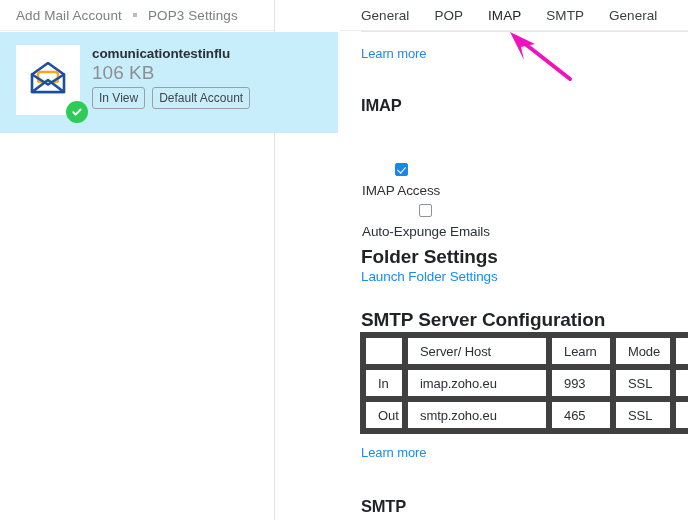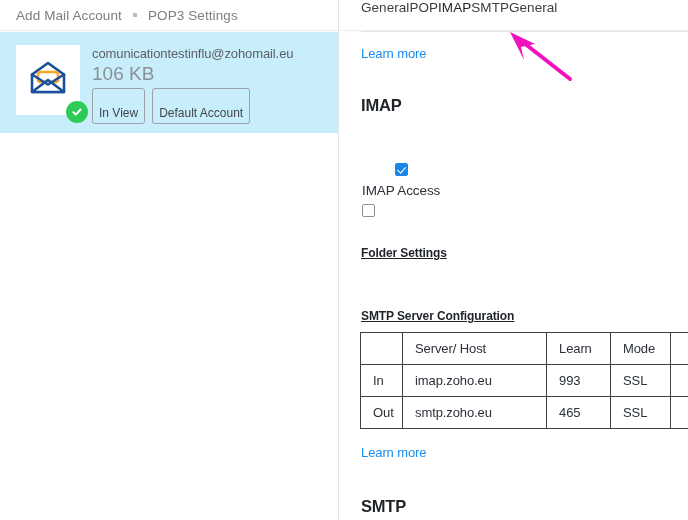--- a/index.html
+++ b/index.html
@@ -16,21 +16,21 @@
     position: relative;
     width: 688px; height: 520px;
     background: #ffffff;
     overflow: hidden;
   }
 
   
   #left-pane {
     position: absolute;
     left: 0; top: 0;
-    width: 339px; height: 520px;
+    width: 275px; height: 520px;
     background: #ffffff;
     border-right: 1px solid #e2e4e7;
   }
   #breadcrumb {
     height: 31px;
     display: flex;
     align-items: center;
     padding-left: 16px;
     gap: 9px;
     border-bottom: 1px solid #eceef0;
@@ -112,40 +112,41 @@
     margin-top: 5px;
     display: flex;
     gap: 7px;
   }
   .tag-btn {
     font-size: 12px;
     color: #41464c;
     background: transparent;
     border: 1px solid #9aa0a6;
     border-radius: 3px;
-    padding: 18px 6px 3px 6px;
+    padding: 4px 6px 3px 6px;
     line-height: 13px;
     white-space: nowrap;
     cursor: pointer;
   }
 
   
   #right-pane {
     position: absolute;
     left: 340px; top: 0;
     width: 348px; height: 520px;
     background: #ffffff;
     overflow: hidden;
   }
   #tabbar {
     position: relative;
     height: 31px;
     display: flex;
-    align-items: flex-start;
+    align-items: center;
     padding-left: 21px;
+    gap: 25px;
     background: #ffffff;
     border-bottom: 1px solid #eceef0;
     z-index: 5;
   }
   .tab {
     font-size: 13.5px;
     color: #3a3f45;
     letter-spacing: 0.05px;
     white-space: nowrap;
     cursor: pointer;
@@ -233,46 +234,45 @@
   .check-label {
     font-size: 13.5px;
     color: #2c3138;
     letter-spacing: -0.1px;
     line-height: 14px;
   }
   #row-imap-access   { left: 22px; top: 132px; }
   #row-auto-expunge  { left: 22px; top: 173px; }
 
   .sub-title {
-    font-size: 12px;
+    font-size: 19px;
     font-weight: bold;
     color: #1f2328;
     letter-spacing: -0.1px;
-    text-decoration: underline;
   }
   #folder-settings-title { position: absolute; left: 21px; top: 215px; }
   #launch-folder-settings {
     position: absolute;
     left: 21px;
     top: 238px;
     font-size: 13.5px;
   }
   #server-config-title { position: absolute; left: 21px; top: 278px; }
 
   
   #server-table {
     position: absolute;
     left: 20px;
     top: 301px;
     width: 352px;
     border-collapse: collapse;
     table-layout: fixed;
   }
   #server-table td, #server-table th {
-    border: 1px solid #404040;
+    border: 6px solid #404040;
     font-size: 13px;
     color: #2c3138;
     font-weight: normal;
     text-align: left;
     height: 32px;
     padding: 0 0 0 12px;
     letter-spacing: -0.1px;
     vertical-align: middle;
   }
   #server-table .col-dir   { width: 42px; }
@@ -325,21 +325,21 @@
           </svg>
         </span>
         <span id="verified-badge">
           <svg width="12" height="12" viewBox="0 0 12 12" aria-hidden="true">
             <path d="M2.3 6.2 L4.7 8.6 L9.6 3.5" fill="none" stroke="#ffffff" stroke-width="1.9" stroke-linecap="round" stroke-linejoin="round"></path>
           </svg>
         </span>
       </div>
 
       <div id="account-info">
-        <div id="account-email">comunicationtestinflu@zohomail.eu</div>
+        <div id="account-name">comunicationtestinflu</div>
         <div id="account-size">106 KB</div>
         <div id="account-tags">
           <span class="tag-btn">In View</span>
           <span class="tag-btn">Default Account</span>
         </div>
       </div>
 
     </div>
   </div>
 
@@ -367,24 +367,26 @@
 
       <div class="section-title" id="imap-title">IMAP</div>
 
       <div class="check-row" id="row-imap-access">
         <span class="cbox on"></span>
         <span class="check-label">IMAP Access</span>
       </div>
 
       <div class="check-row" id="row-auto-expunge">
         <span class="cbox off"></span>
+        <span class="check-label">Auto-Expunge Emails</span>
       </div>
 
       <div class="sub-title" id="folder-settings-title">Folder Settings</div>
 
+      <span class="learn-more" id="launch-folder-settings">Launch Folder Settings</span>
 
       <div class="sub-title" id="server-config-title">SMTP Server Configuration</div>
 
       <table id="server-table">
         <colgroup>
           <col class="col-dir">
             <col class="col-host">
             <col class="col-port">
           <col class="col-mode">
             <col class="col-extra">

